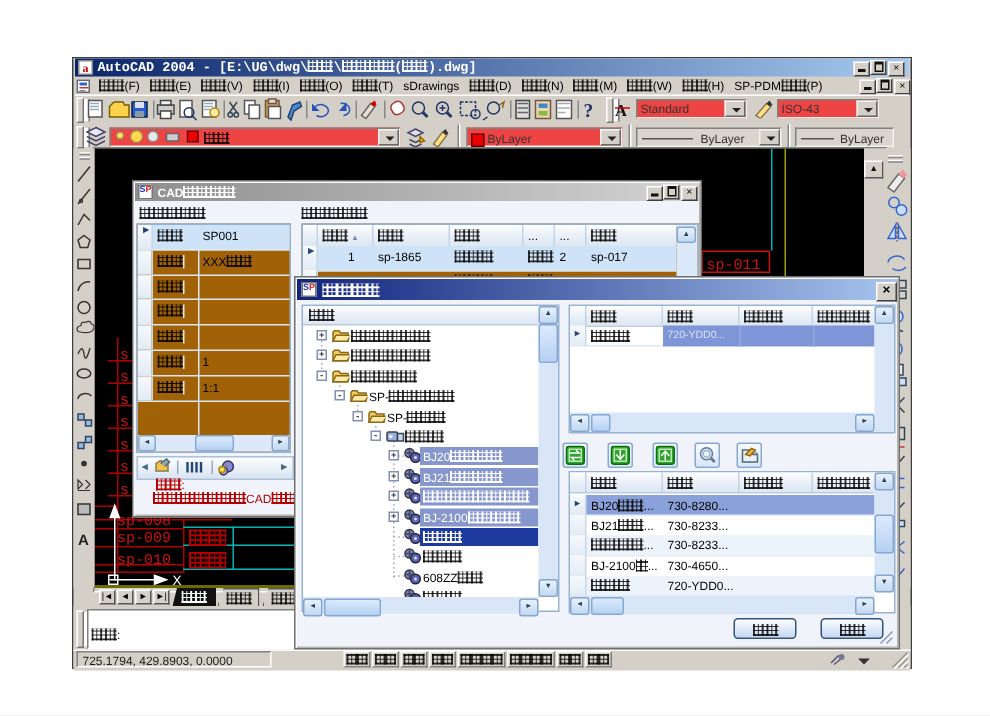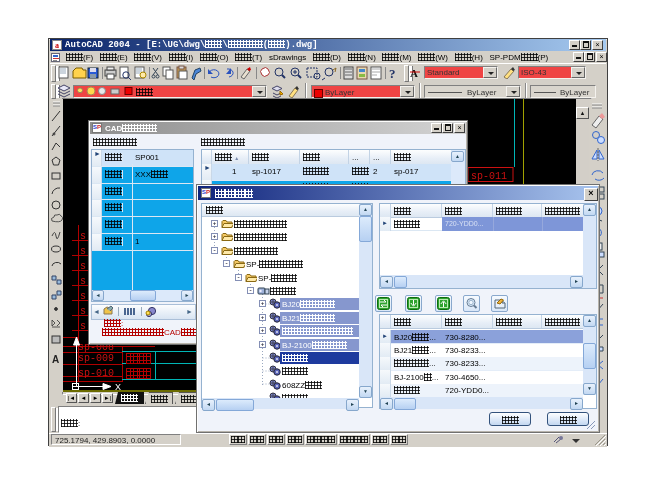--- a/index.html
+++ b/index.html
@@ -2,21 +2,21 @@
 <html><head><meta charset="utf-8"><style>
 html,body{margin:0;padding:0;width:660px;height:477px;background:#fff;overflow:hidden}
 body{font-family:"Liberation Sans",sans-serif;position:relative;font-size:8px;color:#000;--c:rgba(0,0,0,.8)}
 .ab{position:absolute}
 .g{display:inline-block;height:8px;vertical-align:-1px;background-image:repeating-linear-gradient(90deg,var(--c) 0 1px,transparent 1px 3px),repeating-linear-gradient(0deg,var(--c) 0 1px,transparent 1px 3px);background-size:9px 8px}
 .g9{height:9px;background-size:10px 9px;vertical-align:-1px}
 .g7{height:7px;background-size:7px 7px;vertical-align:0}
 .g11{height:11px;background-size:13px 11px;background-image:repeating-linear-gradient(90deg,var(--c) 0 1px,transparent 1px 3.6px),repeating-linear-gradient(0deg,var(--c) 0 1px,transparent 1px 3.3px)}
 .bevel{border:1px solid;border-color:#fff #555 #555 #fff;background:#d4d0c8}
 .btn3{width:9px;height:8px;border:1px solid;border-color:#fff #404040 #404040 #fff;background:#d4d0c8;display:inline-block;text-align:center;line-height:7px;font-size:7px;color:#000}
-.panel{border:1px solid #95b2d0;background:#0ea5e9}
+.panel{border:1px solid #95b2d0;background:#a16207}
 .hdr{background:linear-gradient(#fdfefe,#e7eef7 60%,#dde7f2);border-bottom:1px solid #bacbdf;color:#000}
 .hcell{position:absolute;top:0;height:100%;border-right:1px solid #c3d3e5;padding:3px 0 0 3px;box-sizing:border-box}
 .grip{width:3px;border:1px solid;border-color:#fff #777 #777 #fff;background:#d4d0c8;box-shadow:4px 0 0 -1px #fff,5px 0 0 -1px #777}
 .combo{position:absolute;background:#ef4444;border:1px solid;border-color:#808080 #f4f2ee #f4f2ee #808080;box-sizing:border-box;padding:1px 2px}
 .combo:after{content:"";position:absolute;right:0;top:0;bottom:0;width:12px;background:#d4d0c8;border:1px solid;border-color:#f4f2ee #666 #666 #f4f2ee}
 .combo:before{content:"";position:absolute;right:3px;top:5px;border:3px solid transparent;border-top-color:#222;z-index:2}
 .nc:after,.nc:before{display:none}
 .xpb{position:absolute;box-sizing:border-box;border:1px solid #84a8d8;background:linear-gradient(#dcebfc,#b6d0f2);border-radius:2px}
 .dot{position:absolute;width:7px;height:7px;box-sizing:border-box;border:1px solid #848fb5;background:#fff;font:bold 6px "Liberation Mono";line-height:5px;text-align:center;color:#334}
 .sbt{display:inline-block;height:11px;border:1px solid;border-color:#fff #808080 #808080 #fff;background:#d4d0c8;padding:1px 1px 0 1px;box-sizing:border-box;margin-right:1px;vertical-align:top}
@@ -357,20 +357,25 @@
       </div>
   <div class="r1">
         <i></i>
         <b style="left:13px"><span class="g" style="width:17px"></span></b>
       </div>
   <div class="r1">
         <i></i>
         <b style="left:13px"><span class="g" style="width:17px"></span></b>
         <b style="left:43px">1</b>
       </div>
+  <div class="r1">
+        <i></i>
+        <b style="left:13px"><span class="g" style="width:17px"></span></b>
+        <b style="left:43px">1:1</b>
+      </div>
   <div style="position:absolute;left:40px;top:14px;width:1px;height:128px;background:#dbe7f3"></div>
   <div style="position:absolute;left:0;bottom:0;width:101px;height:11px;background:#dce9fa">
    <span class="sca" style="left:0;top:0">◄</span>
         <span class="sca" style="right:0;top:0">►</span>
    <span class="xpb" style="left:38px;top:0;width:26px;height:11px"></span>
   </div>
  </div>
 
  <div class="ab" style="left:2px;top:183px;width:103px;height:14px;background:linear-gradient(#fcfdfe,#d8e4f2);border:1px solid #aabfd8">
   <span style="position:absolute;left:1px;top:3px;color:#468;font-size:7px">◄</span>
@@ -395,21 +400,21 @@
    <span class="hcell" style="left:10px;width:37px"><span class="g" style="width:17px"></span> <span style="font-size:5px;color:#78a">▲</span></span>
    <span class="hcell" style="left:47px;width:51px"><span class="g" style="width:17px"></span></span>
    <span class="hcell" style="left:98px;width:49px"><span class="g" style="width:17px"></span></span>
    <span class="hcell" style="left:147px;width:21px">...</span>
    <span class="hcell" style="left:168px;width:21px">...</span>
    <span class="hcell" style="left:189px;width:60px;border-right:none"><span class="g" style="width:17px"></span></span>
   </div>
   <div class="r2" style="background:#cfe3f8;top:14px">
         <i>►</i>
         <b style="left:30px">1</b>
-        <b style="left:50px">sp-1017</b>
+        <b style="left:50px">sp-1865</b>
         <b style="left:101px"><span class="g" style="width:26px"></span></b>
         <b style="left:150px"><span class="g" style="width:17px"></span></b>
         <b style="left:171px">2</b>
         <b style="left:192px">sp-017</b>
       </div>
   <div class="r2" style="top:30px">
         <i></i>
         <b style="left:30px">2</b>
         <b style="left:50px">sp-1016</b>
         <b style="left:101px"><span class="g" style="width:26px"></span></b>

